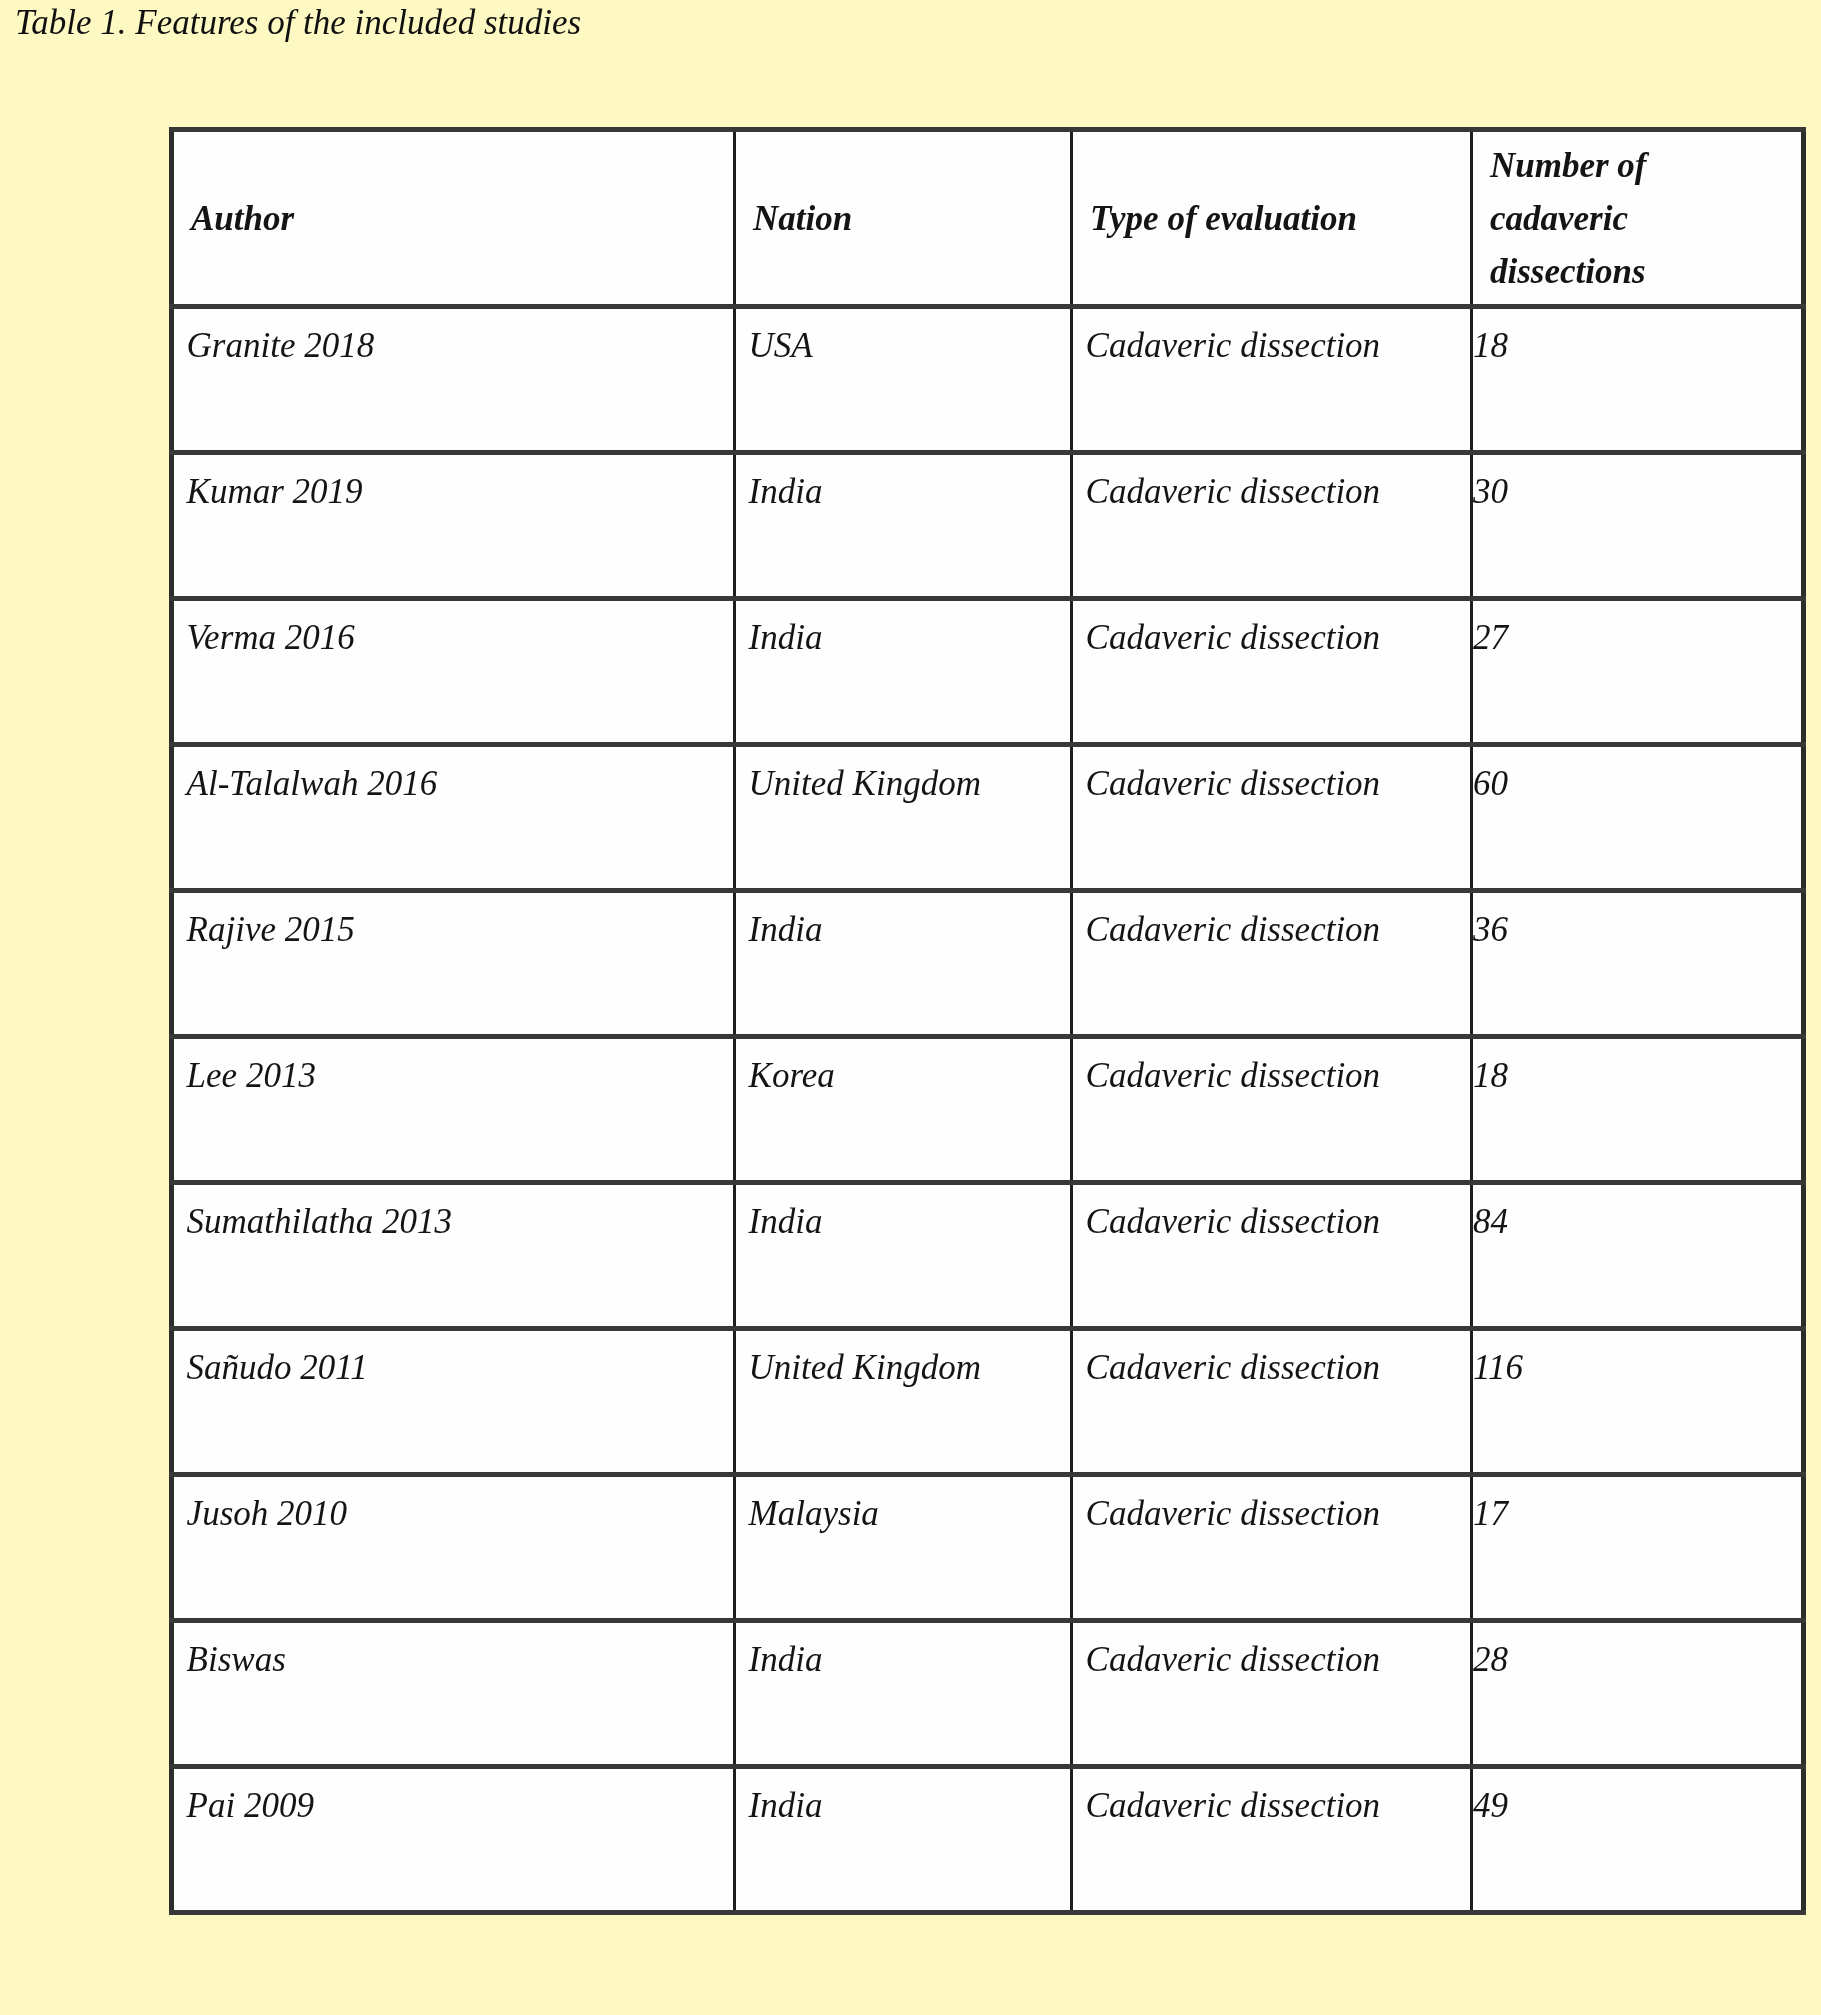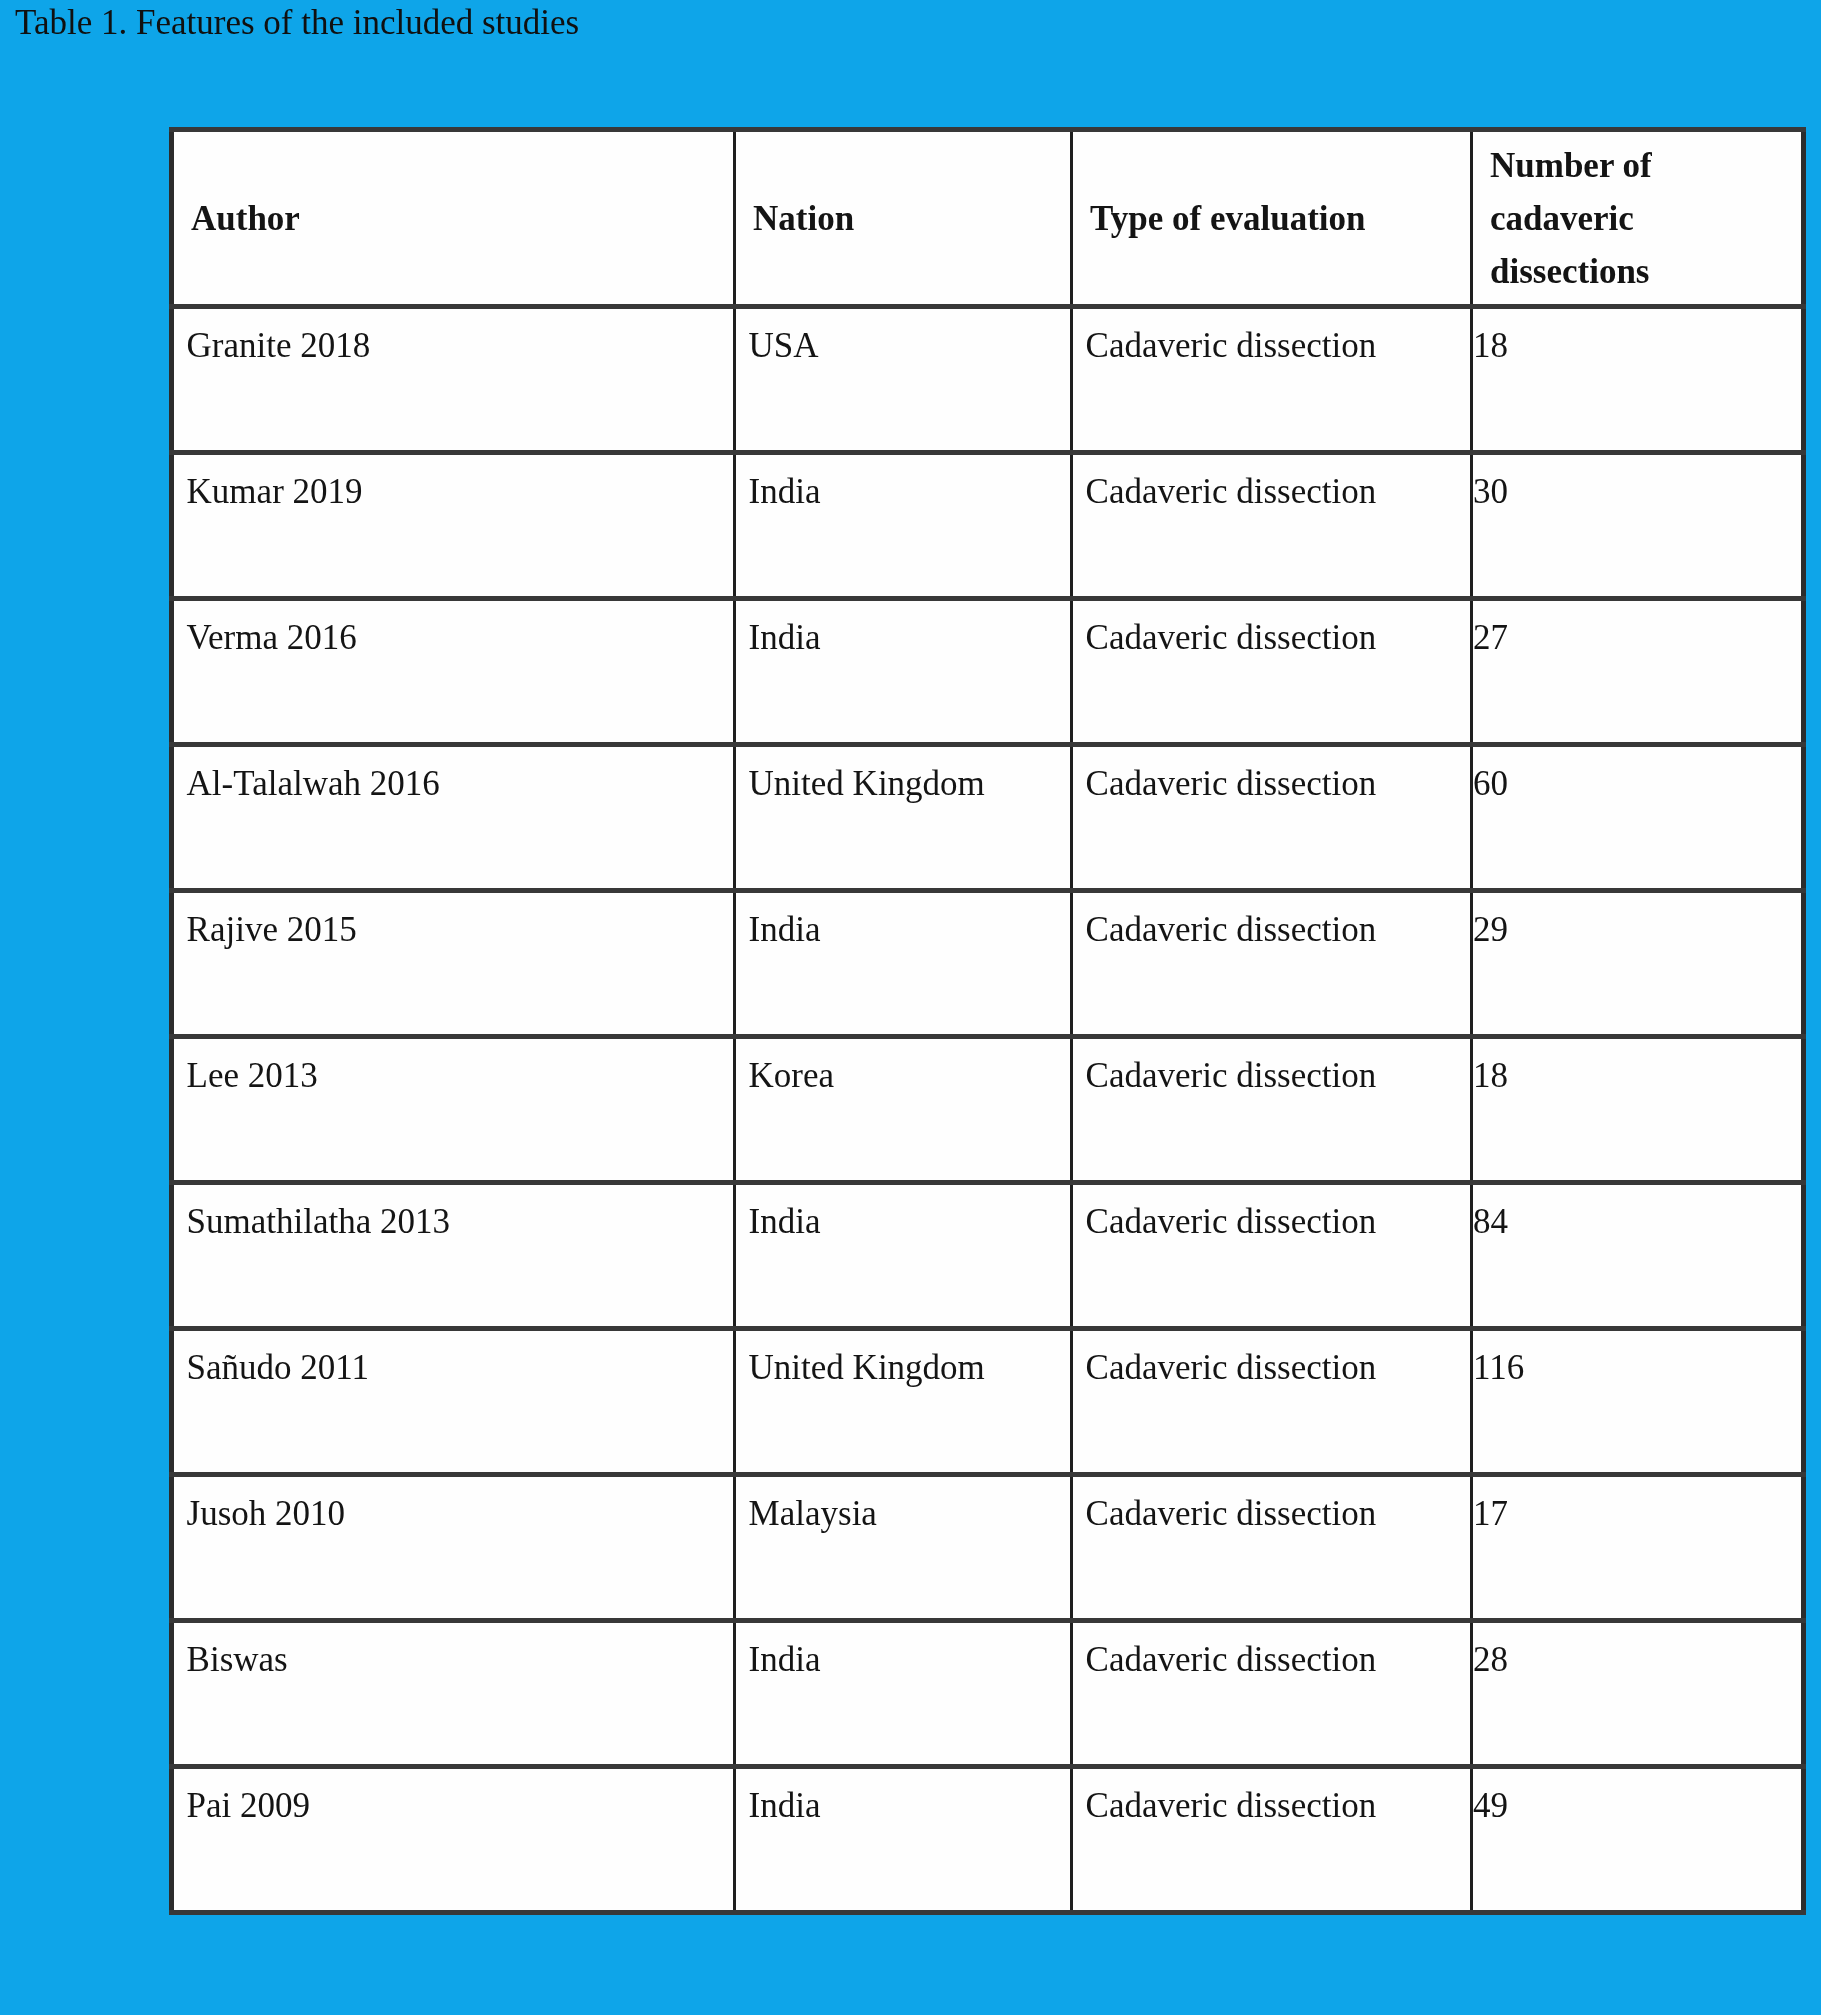--- a/index.html
+++ b/index.html
@@ -6,22 +6,23 @@
     margin: 0;
     padding: 0;
     background: #fefefe;
     font-family: "Liberation Serif", "DejaVu Serif", serif;
     color: #141414;
   }
   .page {
     position: relative;
     width: 1822px;
     height: 2015px;
-    background: #0ea5e9;
+    background: #fef9c3;
     overflow: hidden;
+    font-style: italic;
   }
   .doc-title {
     position: absolute;
     left: 15px;
     top: 3.4px;
     font-size: 35px;
     font-weight: 400;
     letter-spacing: 0px;
     color: #101010;
     white-space: nowrap;
@@ -113,21 +114,21 @@
         <tr>
           <td>Al-Talalwah 2016</td>
           <td>United Kingdom</td>
           <td>Cadaveric dissection</td>
           <td class="num">60</td>
         </tr>
         <tr>
           <td>Rajive 2015</td>
           <td>India</td>
           <td>Cadaveric dissection</td>
-          <td class="num">29</td>
+          <td class="num">36</td>
         </tr>
         <tr>
           <td>Lee 2013</td>
           <td>Korea</td>
           <td>Cadaveric dissection</td>
           <td class="num">18</td>
         </tr>
         <tr>
           <td>Sumathilatha 2013</td>
           <td>India</td>

